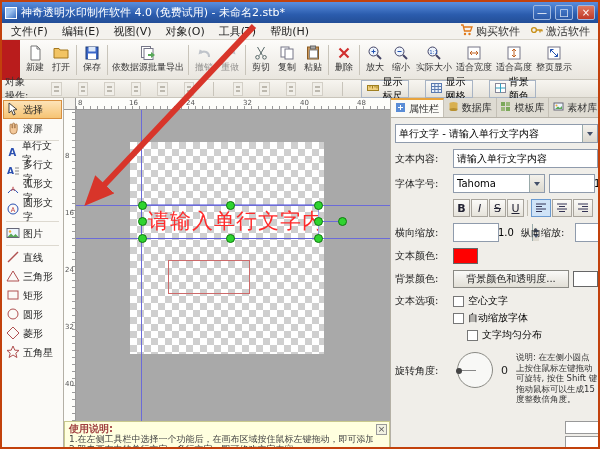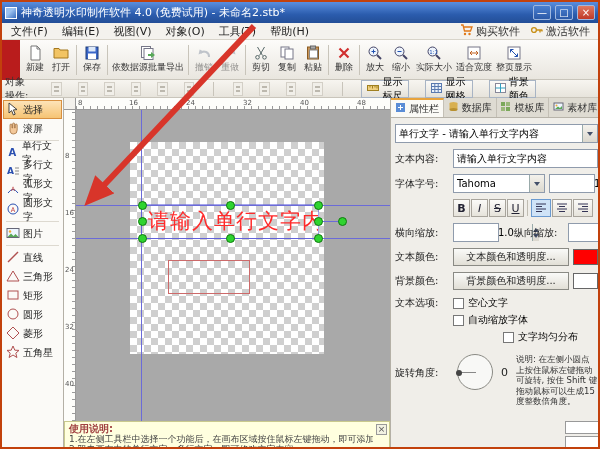--- a/index.html
+++ b/index.html
@@ -282,20 +282,29 @@
             <rect x="2" y="2" width="12" height="12" fill="#fff" stroke="#778"></rect>
             <path d="M4 8h8M4 8l2-2M4 8l2 2M12 8l-2-2M12 8l-2 2" fill="none" stroke="#c06020"></path>
           </svg>
         </span>
         <span class="tlabel">适合宽度</span>
       </div>
     <div class="tb-item">
         <span class="ticon">
           <svg width="16" height="16" viewBox="0 0 16 16">
             <rect x="2" y="2" width="12" height="12" fill="#fff" stroke="#778"></rect>
+            <path d="M8 4v8M8 4L6 6M8 4l2 2M8 12l-2-2M8 12l2-2" fill="none" stroke="#c06020"></path>
+          </svg>
+        </span>
+        <span class="tlabel">适合高度</span>
+      </div>
+    <div class="tb-item">
+        <span class="ticon">
+          <svg width="16" height="16" viewBox="0 0 16 16">
+            <rect x="2" y="2" width="12" height="12" fill="#fff" stroke="#778"></rect>
             <path d="M4.5 4.5l7 7M4.5 4.5h3M4.5 4.5v3M11.5 11.5h-3M11.5 11.5v-3" fill="none" stroke="#2050b0"></path>
           </svg>
         </span>
         <span class="tlabel">整页显示</span>
       </div>
   </div>
 
   <div class="objectbar">
     <span class="ob-label">对象操作:</span>
     <span class="gicon"></span>
@@ -557,33 +566,32 @@
 
     <div class="prow">
       <span class="plabel">横向缩放:</span>
       <div class="spin">
         <span class="spin-val">1.0</span>
         <span class="spin-btns">
             <i class="tri-up"></i>
             <i class="tri-dn"></i>
           </span>
       </div>
-      <span class="plabel" style="width:50px;margin-left:11px;">纵向缩放:</span>
+      <span class="plabel" style="width:50px;margin-left:18px;">纵向缩放:</span>
       <div class="spin">
         <span class="spin-val">1.0</span>
         <span class="spin-btns">
             <i class="tri-up"></i>
             <i class="tri-dn"></i>
           </span>
       </div>
     </div>
 
     <div class="prow">
       <span class="plabel">文本颜色:</span>
-      <span class="cbtn">文本颜色和透明度...</span>
       <span class="swatch red"></span>
     </div>
 
     <div class="prow">
       <span class="plabel">背景颜色:</span>
       <span class="cbtn">背景颜色和透明度...</span>
       <span class="swatch white"></span>
     </div>
 
     <div class="prow">
@@ -592,21 +600,21 @@
           <span class="chk-box"></span>
           <span>空心文字</span>
         </span>
     </div>
     <div class="prow" style="margin-top:3px;margin-left:62px;">
       <span class="chk">
           <span class="chk-box"></span>
           <span>自动缩放字体</span>
         </span>
     </div>
-    <div class="prow" style="margin-top:3px;margin-left:84px;padding-left:28px;">
+    <div class="prow" style="margin-top:3px;margin-left:48px;padding-left:28px;">
       <span class="chk">
           <span class="chk-box"></span>
           <span>文字均匀分布</span>
         </span>
     </div>
 
     <div class="prow rotate-row" style="margin-top:10px;">
       <span class="plabel" style="margin-top:12px;">旋转角度:</span>
       <span class="dial">
         <span class="dial-line"></span>

